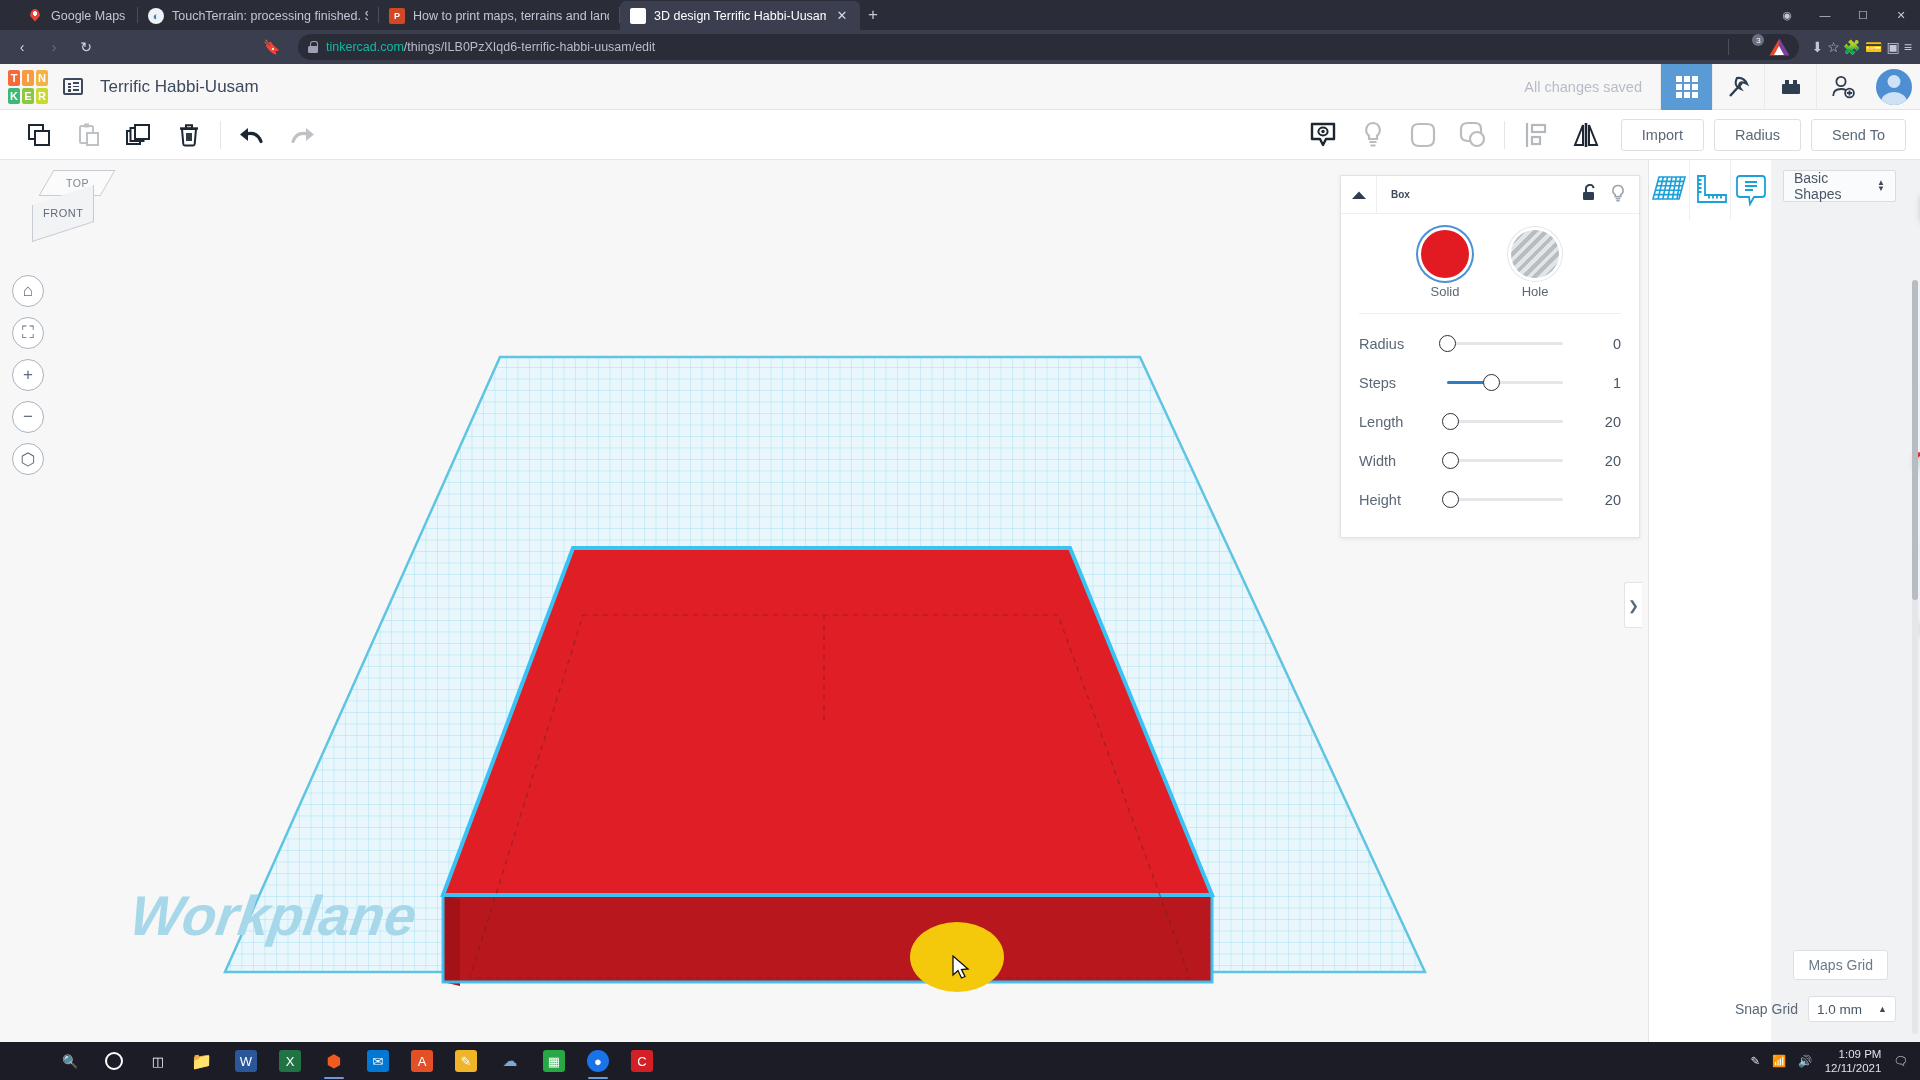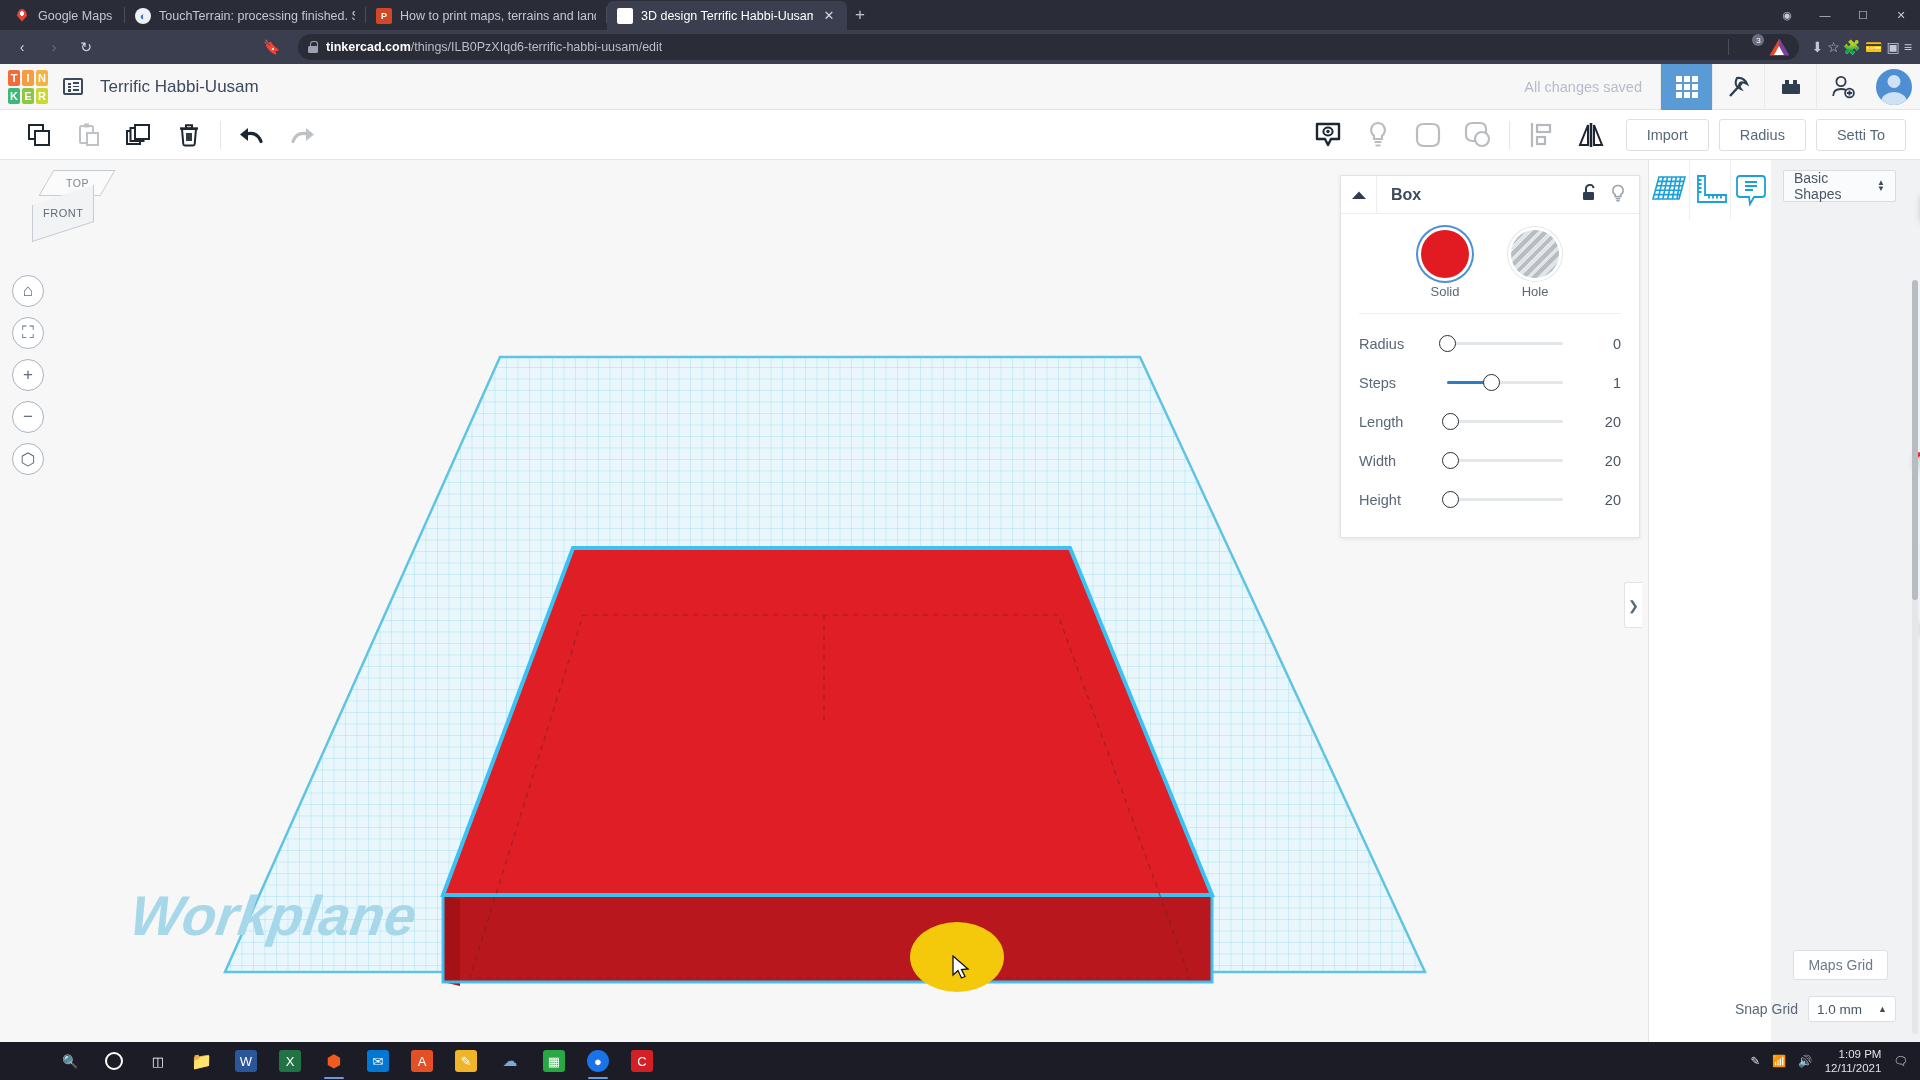--- a/index.html
+++ b/index.html
@@ -6,21 +6,21 @@
   html, body { width: 1920px; height: 1080px; overflow: hidden; }
   body {
     font-family: "Liberation Sans", sans-serif;
     background: #f7f7f8;
     -webkit-font-smoothing: antialiased;
   }
 
   
   .browser-tabstrip {
     height: 30px; background: #2a2c38; display: flex; align-items: flex-end;
-    padding-left: 4px; position: relative;
+    padding-left: 17px; position: relative;
   }
   .tab {
     height: 29px; display: flex; align-items: center; gap: 8px;
     padding: 0 10px; font-size: 12px; color: #c3c6d4; min-width: 120px;
     max-width: 240px; border-radius: 6px 6px 0 0; position: relative;
   }
   .tab.active { background: #3b3e4f; color: #fff; }
   .tab .tab-title {
     white-space: nowrap; overflow: hidden; text-overflow: clip; flex: 1;
     font-size: 12.5px;
@@ -57,21 +57,21 @@
     padding: 0 8px; gap: 4px;
   }
   .nav-btn { width: 28px; height: 26px; display:flex; align-items:center;
     justify-content:center; color:#d4d6e0; font-size: 14px; }
   .nav-btn.disabled { color: #6e7183; }
   .omnibox {
     flex: 1; height: 26px; background: #2a2c38; border-radius: 13px; margin: 0 8px;
     display: flex; align-items: center; padding: 0 10px; gap: 8px; position: relative;
   }
   .omnibox .url { font-size: 12.5px; color: #b9bcca; white-space: nowrap; }
-  .omnibox .url b { color: #ffffff; font-weight: bold; }
+  .omnibox .url b { color: #14b8a6; font-weight: normal; }
   .lock-icon { width:10px; height:12px; position:relative; flex-shrink:0; }
   .lock-icon::before{ content:''; position:absolute; left:0; bottom:0; width:10px;
     height:7px; background:#9ca0b0; border-radius:1.5px; }
   .lock-icon::after{ content:''; position:absolute; left:2.2px; top:0; width:5.6px;
     height:6px; border:1.6px solid #9ca0b0; border-bottom:none; border-radius:3px 3px 0 0; }
   .omni-right { margin-left:auto; display:flex; align-items:center; gap:10px; }
   .brave-icon { width:20px; height:20px; position:relative; }
   .brave-shield {
     width: 17px; height: 19px; background:#f15b1f;
     clip-path: polygon(50% 0, 100% 18%, 100% 62%, 50% 100%, 0 62%, 0 18%);
@@ -164,21 +164,21 @@
      color:#5f6b78; font-size:17px; }
 
   
   .props-panel {
     position:absolute; right:280px; top:15px; width:300px; background:#fff;
     border:1px solid #e0e3e7; box-shadow: 0 1px 4px rgba(0,0,0,.08); z-index: 20;
   }
   .props-head { height:38px; display:flex; align-items:center; border-bottom:1px solid #eceef1; }
   .props-collapse { width:36px; height:38px; display:flex; align-items:center;
      justify-content:center; border-right:1px solid #eceef1; }
-  .props-name { font-size:16px; font-weight:bold; color:#3d4a5c; margin-left:14px; }
+  .props-name { font-size:10px; font-weight:bold; color:#3d4a5c; margin-left:14px; }
   .props-head-icons { margin-left:auto; display:flex; gap:14px; padding-right:14px; }
   .props-body { padding: 16px 18px 18px 18px; }
   .mode-row { display:flex; justify-content:center; gap:42px; margin-bottom:6px; }
   .mode-item { text-align:center; }
   .swatch { width:48px; height:48px; border-radius:50%; margin: 0 auto 6px auto; }
   .swatch.solid { background:#e21b22; box-shadow: 0 0 0 3px #fff, 0 0 0 5px #4a90d9; }
   .swatch.hole {
     background: repeating-linear-gradient(-45deg,#b9bdc2 0 4px,#e2e5e8 4px 8px);
     box-shadow: 0 0 0 3px #fff, 0 0 0 4px #e3e6ea;
   }
@@ -482,21 +482,21 @@
     </div>
     <div class="tb-btn">
       <svg width="30" height="28" viewBox="0 0 30 28">
           <path d="M12 4 L4 24 h8z" fill="none" stroke="#1c2733" stroke-width="2"></path>
           <path d="M15 2 v24" stroke="#1c2733" stroke-width="2.6"></path>
           <path d="M18 4 L26 24 h-8z" fill="none" stroke="#1c2733" stroke-width="2"></path>
         </svg>
     </div>
     <button class="action-btn">Import</button>
     <button class="action-btn">Radius</button>
-    <button class="action-btn">Setti To</button>
+    <button class="action-btn">Send To</button>
   </div>
 </div>
 
 <div class="workspace">
 
   <svg width="1640" height="900" style="position:absolute;left:0;top:0">
 
     <defs>
       <pattern id="gridsm" width="11.5" height="11.5" patternUnits="userSpaceOnUse">
         <path d="M11.5 0 L0 0 0 11.5" fill="none" stroke="#7fd0e8" stroke-width="0.7"></path>

